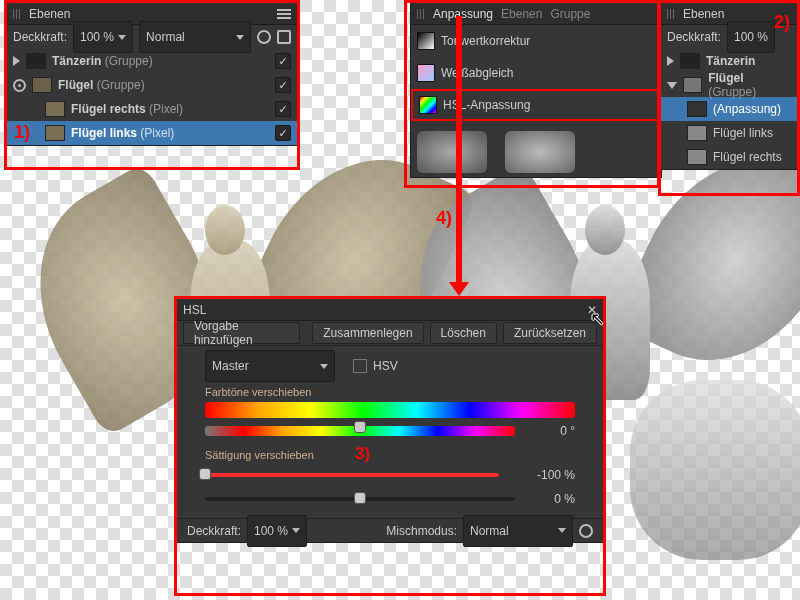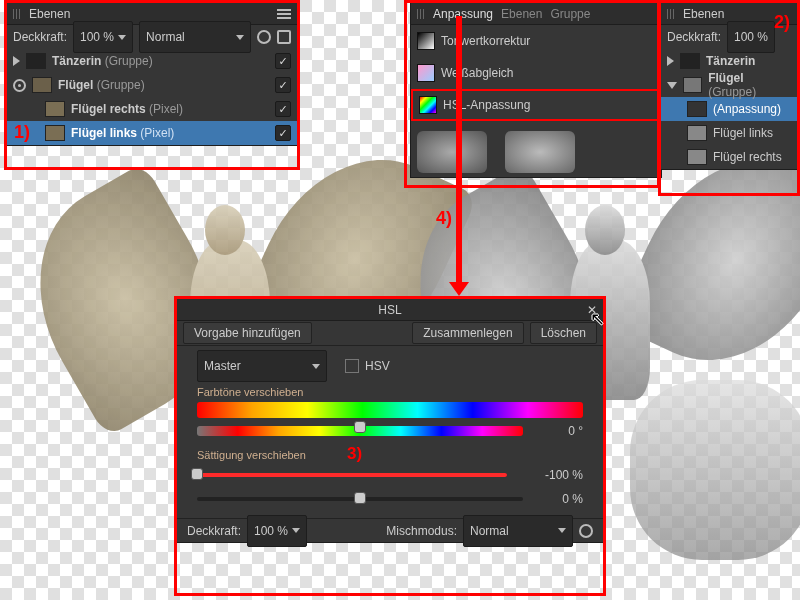--- a/index.html
+++ b/index.html
@@ -168,31 +168,32 @@
     <span class="thumb" style="background:#888"></span>
     <span>Flügel rechts</span>
   </div>
 </div>
 <div class="redbox" style="left:658px;top:0;width:142px;height:196px"></div>
 
 <div class="arrow v" style="left:456px;top:16px;height:270px"></div>
 <div class="annot" style="left:436px;top:208px">4)</div>
 
 <div class="panel" style="left:176px;top:298px;width:428px">
-  <div class="hdr" style="justify-content:center;position:relative">
+  <div class="hdr" style="position:relative">
     <span>HSL</span>
     <span style="position:absolute;right:6px;color:#ccc">✕</span>
   </div>
   <div class="row" style="padding:6px">
     <span class="btn">Vorgabe hinzufügen</span>
     <span style="flex:1"></span>
     <span class="btn">Zusammenlegen</span>
     <span class="btn">Löschen</span>
-  </div>
-  <div style="border-top:1px solid #222;padding:8px 20px">
+    <span class="btn">Zurücksetzen</span>
+  </div>
+  <div style="border-top:1px solid #222;padding:8px 28px">
     <div class="row" style="padding:0;margin-bottom:8px">
       <span class="field" style="width:130px">
           <span>Master</span>
           <span class="caret" style="margin-left:auto"></span>
         </span>
       <span style="width:14px;height:14px;border:1px solid #777;margin-left:12px"></span>
       <span>HSV</span>
     </div>
 
     <div style="color:#d0b090;font-size:11px;margin-bottom:4px">Farbtöne verschieben</div>

